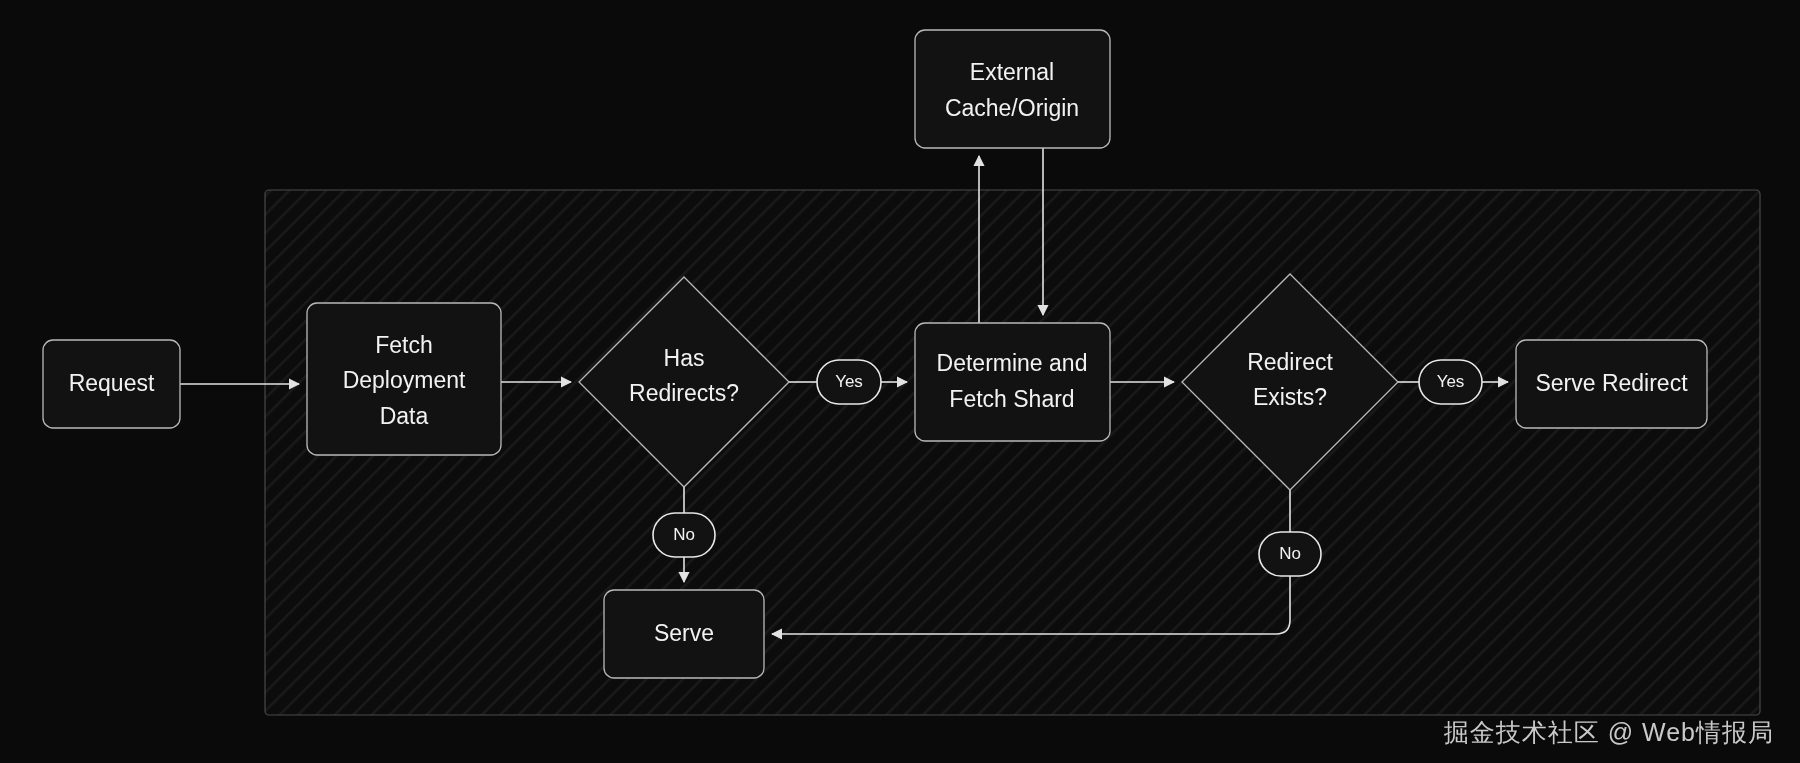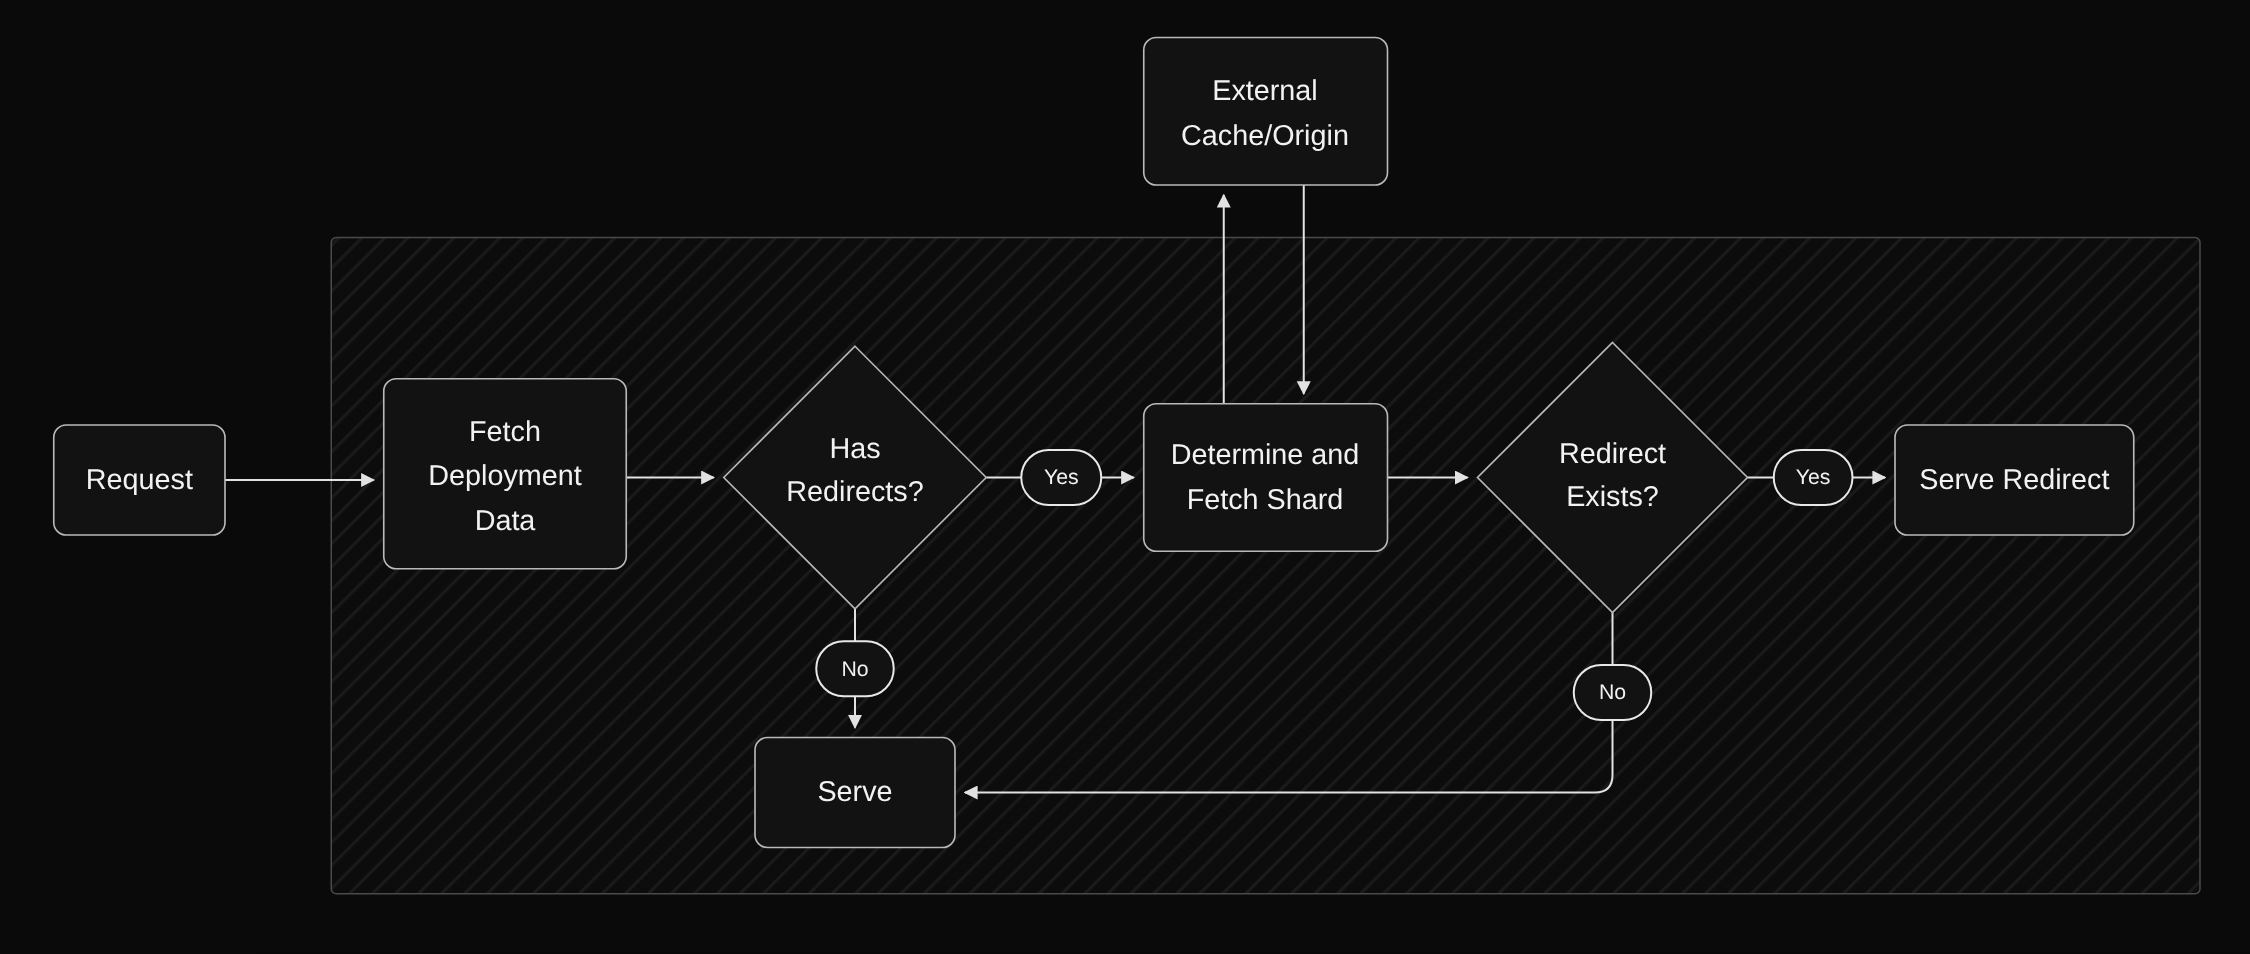--- a/index.html
+++ b/index.html
@@ -184,13 +184,14 @@
         <text class="pill-text" x="1450.5" y="383">Yes</text>
       </g>
 
       <g>
         <rect class="pill-shape" x="1259" y="532" width="62" height="44" rx="22"></rect>
         <text class="pill-text" x="1290" y="555">No</text>
       </g>
     </g>
   </svg>
 
+  <div class="watermark">掘金技术社区 @ Web情报局</div>
 </div>
 
 </body></html>

